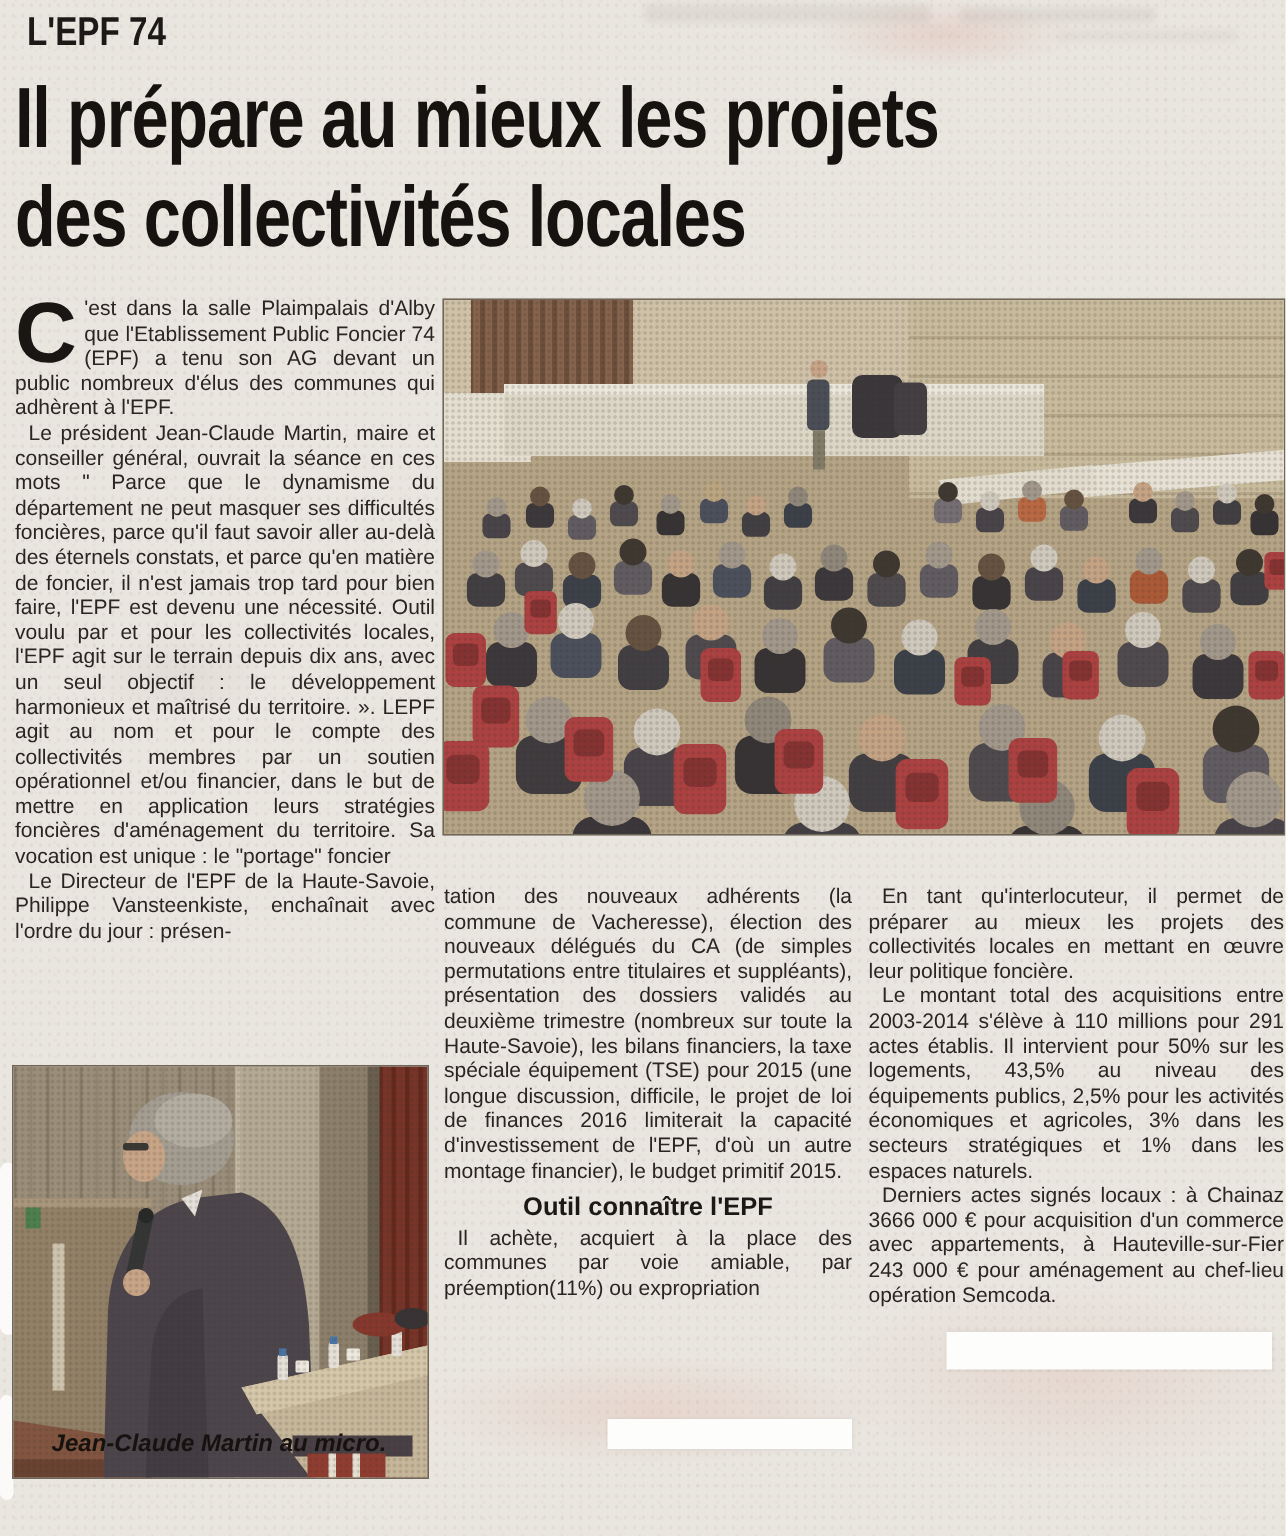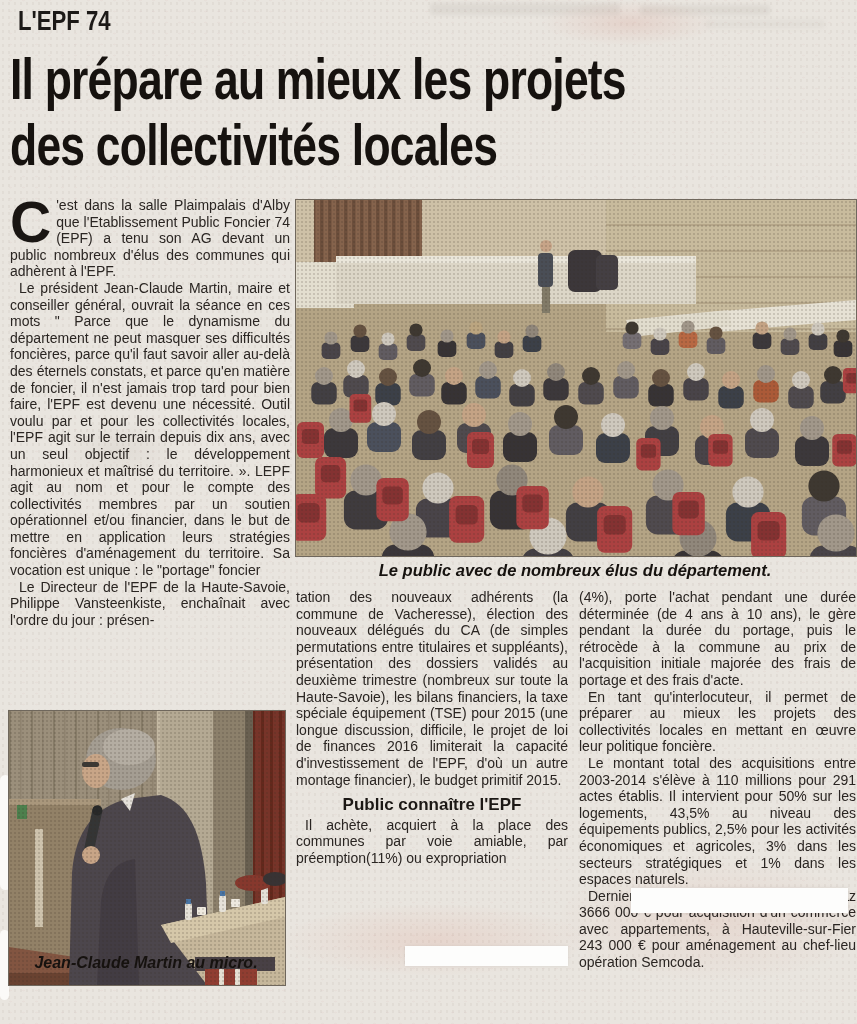--- a/index.html
+++ b/index.html
@@ -420,30 +420,28 @@
         <g class="chair" transform="translate(64,210) scale(.8)">
             <rect class="bk" x="-13" y="-20" width="27" height="36" rx="6"></rect>
             <rect class="hl" x="-8" y="-13" width="17" height="15" rx="4"></rect>
           </g>
       </g>
     </svg>
     <div class="tint"></div>
     <div class="dots"></div>
   </figure>
 
-  <div class="caption cap-audience">Le public avec de nombreux élus du département.</div>
 
   <div class="col col-mid">
     <p>tation des nouveaux adhérents (la commune de Vacheresse), élection des nouveaux délégués du CA (de simples permutations entre titulaires et suppléants), présentation des dossiers validés au deuxième trimestre (nombreux sur toute la Haute-Savoie), les bilans financiers, la taxe spéciale équipement (TSE) pour 2015 (une longue discussion, difficile, le projet de loi de finances 2016 limiterait la capacité d'investissement de l'EPF, d'où un autre montage financier), le budget primitif 2015.</p>
-    <h2 class="subhead">Public connaître l'EPF</h2>
+    <h2 class="subhead">Outil connaître l'EPF</h2>
     <p class="ind">Il achète, acquiert à la place des communes par voie amiable, par préemption(11%) ou expropriation</p>
   </div>
 
   <div class="col col-right">
-    <p>(4%), porte l'achat pendant une durée déterminée (de 4 ans à 10 ans), le gère pendant la durée du portage, puis le rétrocède à la commune au prix de l'acquisition initiale majorée des frais de portage et des frais d'acte.</p>
     <p class="ind">En tant qu'interlocuteur, il permet de préparer au mieux les projets des collectivités locales en mettant en œuvre leur politique foncière.</p>
     <p class="ind">Le montant total des acquisitions entre 2003-2014 s'élève à 110 millions pour 291 actes établis. Il intervient pour 50% sur les logements, 43,5% au niveau des équipements publics, 2,5% pour les activités économiques et agricoles, 3% dans les secteurs stratégiques et 1% dans les espaces naturels.</p>
     <p class="ind gap-top">Derniers actes signés locaux : à Chainaz 3666 000 € pour acquisition d'un commerce avec appartements, à Hauteville-sur-Fier 243 000 € pour aménagement au chef-lieu opération Semcoda.</p>
   </div>
 
   <div class="whitebox wb-mid"></div>
   <div class="whitebox wb-right"></div>
   <div class="edge-blob eb1"></div>
   <div class="edge-blob eb2"></div>
 

